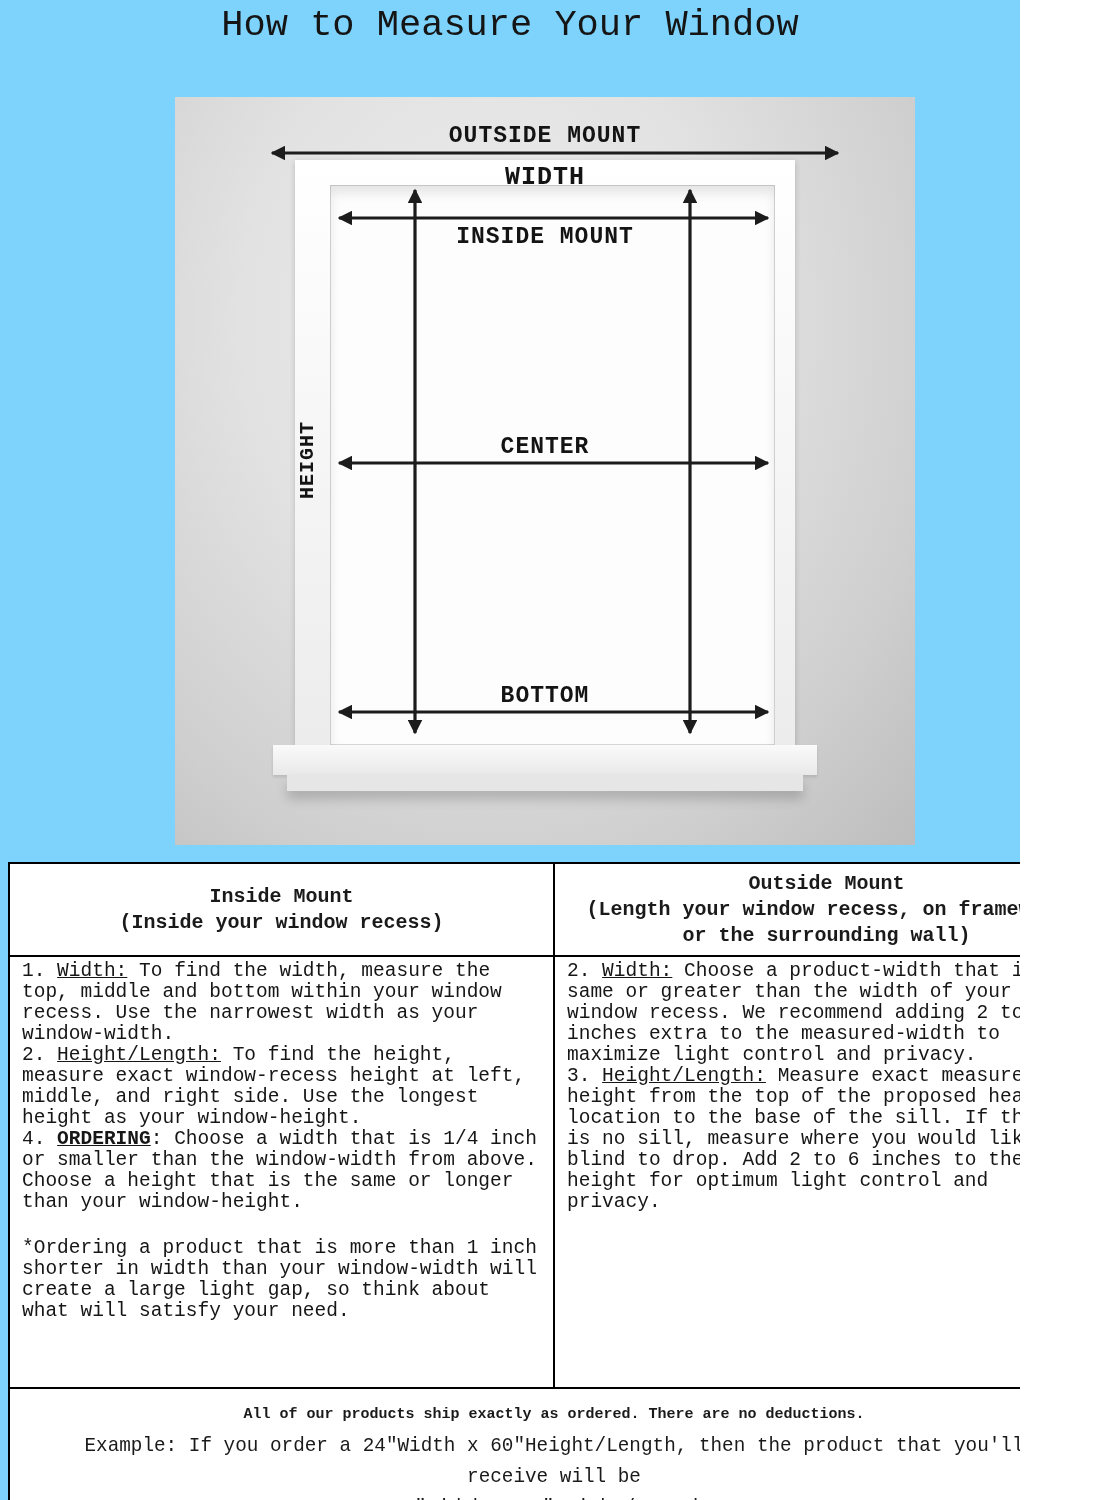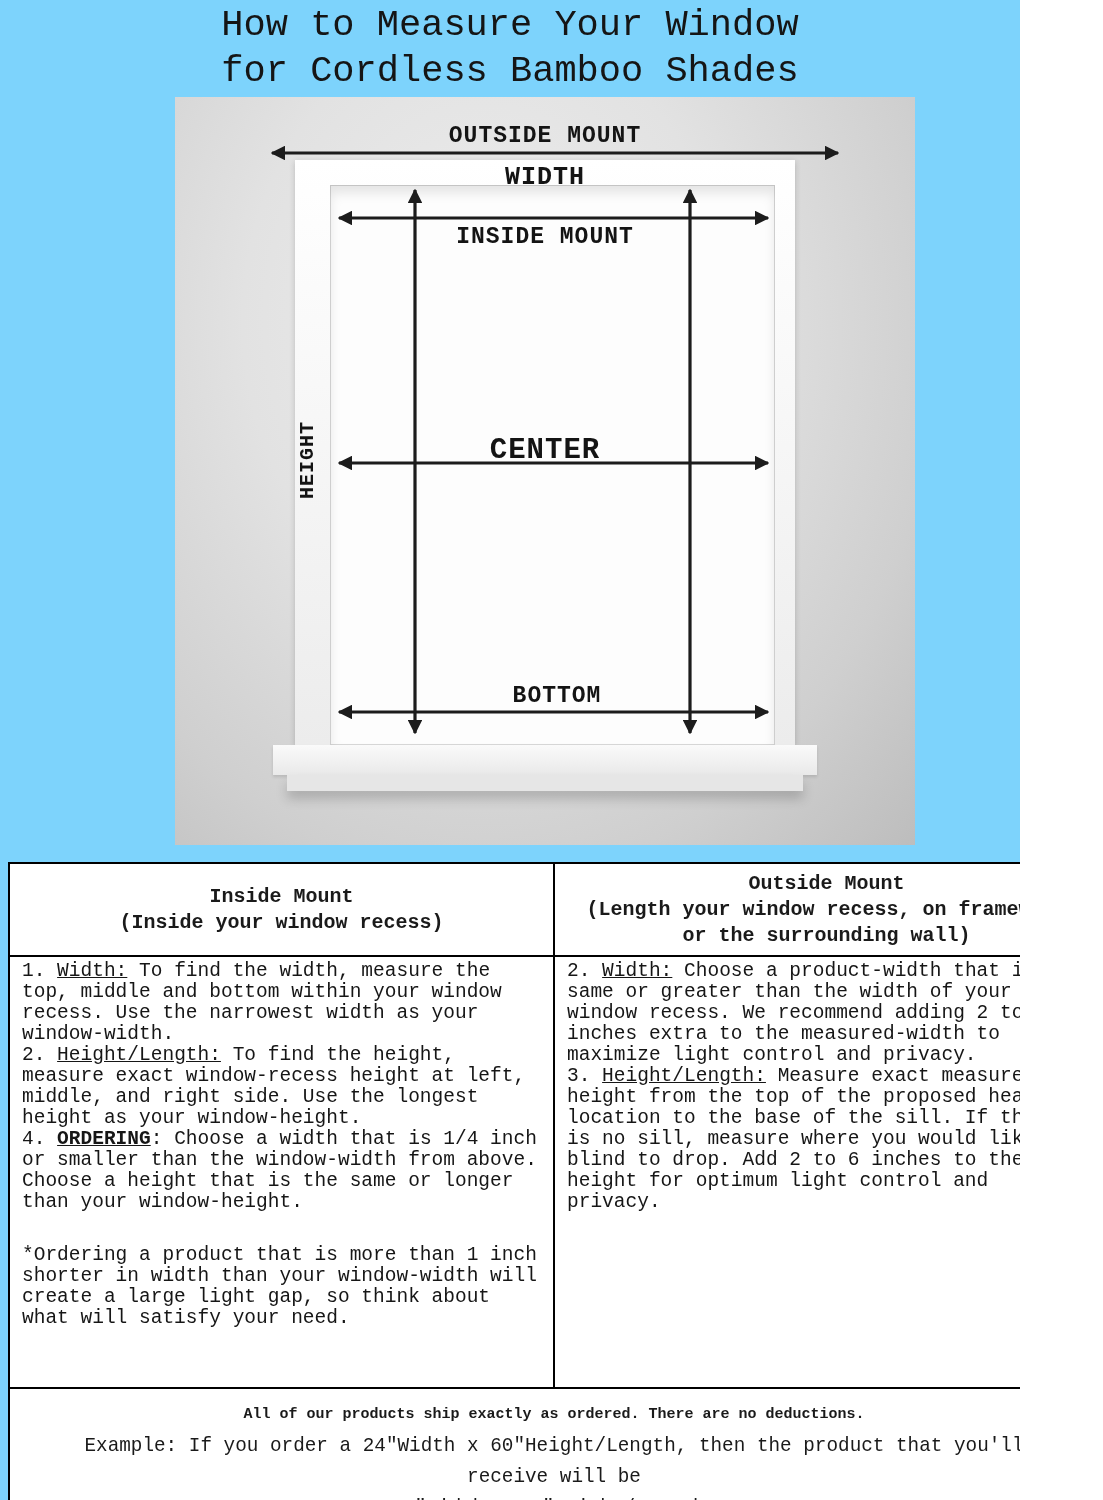--- a/index.html
+++ b/index.html
@@ -24,53 +24,52 @@
             background:linear-gradient(180deg,#fafafa,#e9e9e9);
             box-shadow:0 2px 3px rgba(0,0,0,0.12);}
   .sill-lip{position:absolute;left:112px;top:678px;width:516px;height:16px;
             background:#e6e6e6;box-shadow:0 8px 12px rgba(0,0,0,0.18);}
   .arrows{position:absolute;left:0;top:0;width:740px;height:748px;}
   .dlabel{position:absolute;left:0;width:740px;text-align:center;
           font-weight:700;color:#141414;letter-spacing:1px;}
   .lbl-outside{top:26px;font-size:23px;}
   .lbl-width{top:66px;font-size:25px;}
   .lbl-inside{top:127px;font-size:23px;}
-  .lbl-center{top:337px;font-size:29px;}
-  .lbl-bottom{top:586px;font-size:23px;padding-left:12px;}
+  .lbl-center{top:337px;font-size:23px;}
+  .lbl-bottom{top:586px;font-size:23px;}
   .lbl-height{position:absolute;left:73px;top:349px;width:124px;height:28px;
               text-align:center;font-weight:700;font-size:20px;letter-spacing:1px;
               transform:rotate(-90deg);color:#141414;}
 
   
   .doc-table{position:absolute;left:8px;top:862px;width:1088px;
              border:2px solid #000;border-bottom:6px solid #000;background:#fff;}
   .row-header{display:grid;grid-template-columns:545px 1fr;border-bottom:2px solid #000;}
   .row-body{display:grid;grid-template-columns:545px 1fr;border-bottom:2px solid #000;}
   .hcell{min-height:91px;display:flex;flex-direction:column;justify-content:center;
          text-align:center;font-weight:700;font-size:20px;line-height:26px;padding:4px 30px;
          box-sizing:border-box;}
   .hcell.left,.bcell.left{border-right:2px solid #000;}
   .bcell{box-sizing:border-box;height:430px;padding:4px 8px 4px 12px;
          font-size:19.5px;line-height:21px;color:#161616;}
   .item{margin:0;}
-  .item.spaced{margin-top:32px;}
+  .item.spaced{margin-top:25px;}
   .u{text-decoration:underline;}
   .b{font-weight:700;}
   .row-footer{text-align:center;padding:10px 8px 12px 8px;}
   .f1{font-weight:700;font-size:15px;line-height:31px;}
   .f2{font-size:21px;line-height:31px;transform:scaleX(0.92);transform-origin:50% 50%;}
 </style>
 </head>
 <body>
 
 <div class="page">
 
   <div class="title">
     <div>How to Measure Your Window</div>
-    <div>for Cordless Bamboo Shades</div>
   </div>
 
   <div class="photo">
     <div class="frame"></div>
     <div class="opening"></div>
     <div class="sill-top"></div>
     <div class="sill-lip"></div>
 
     <svg class="arrows" viewBox="0 0 740 748">
       <defs>

